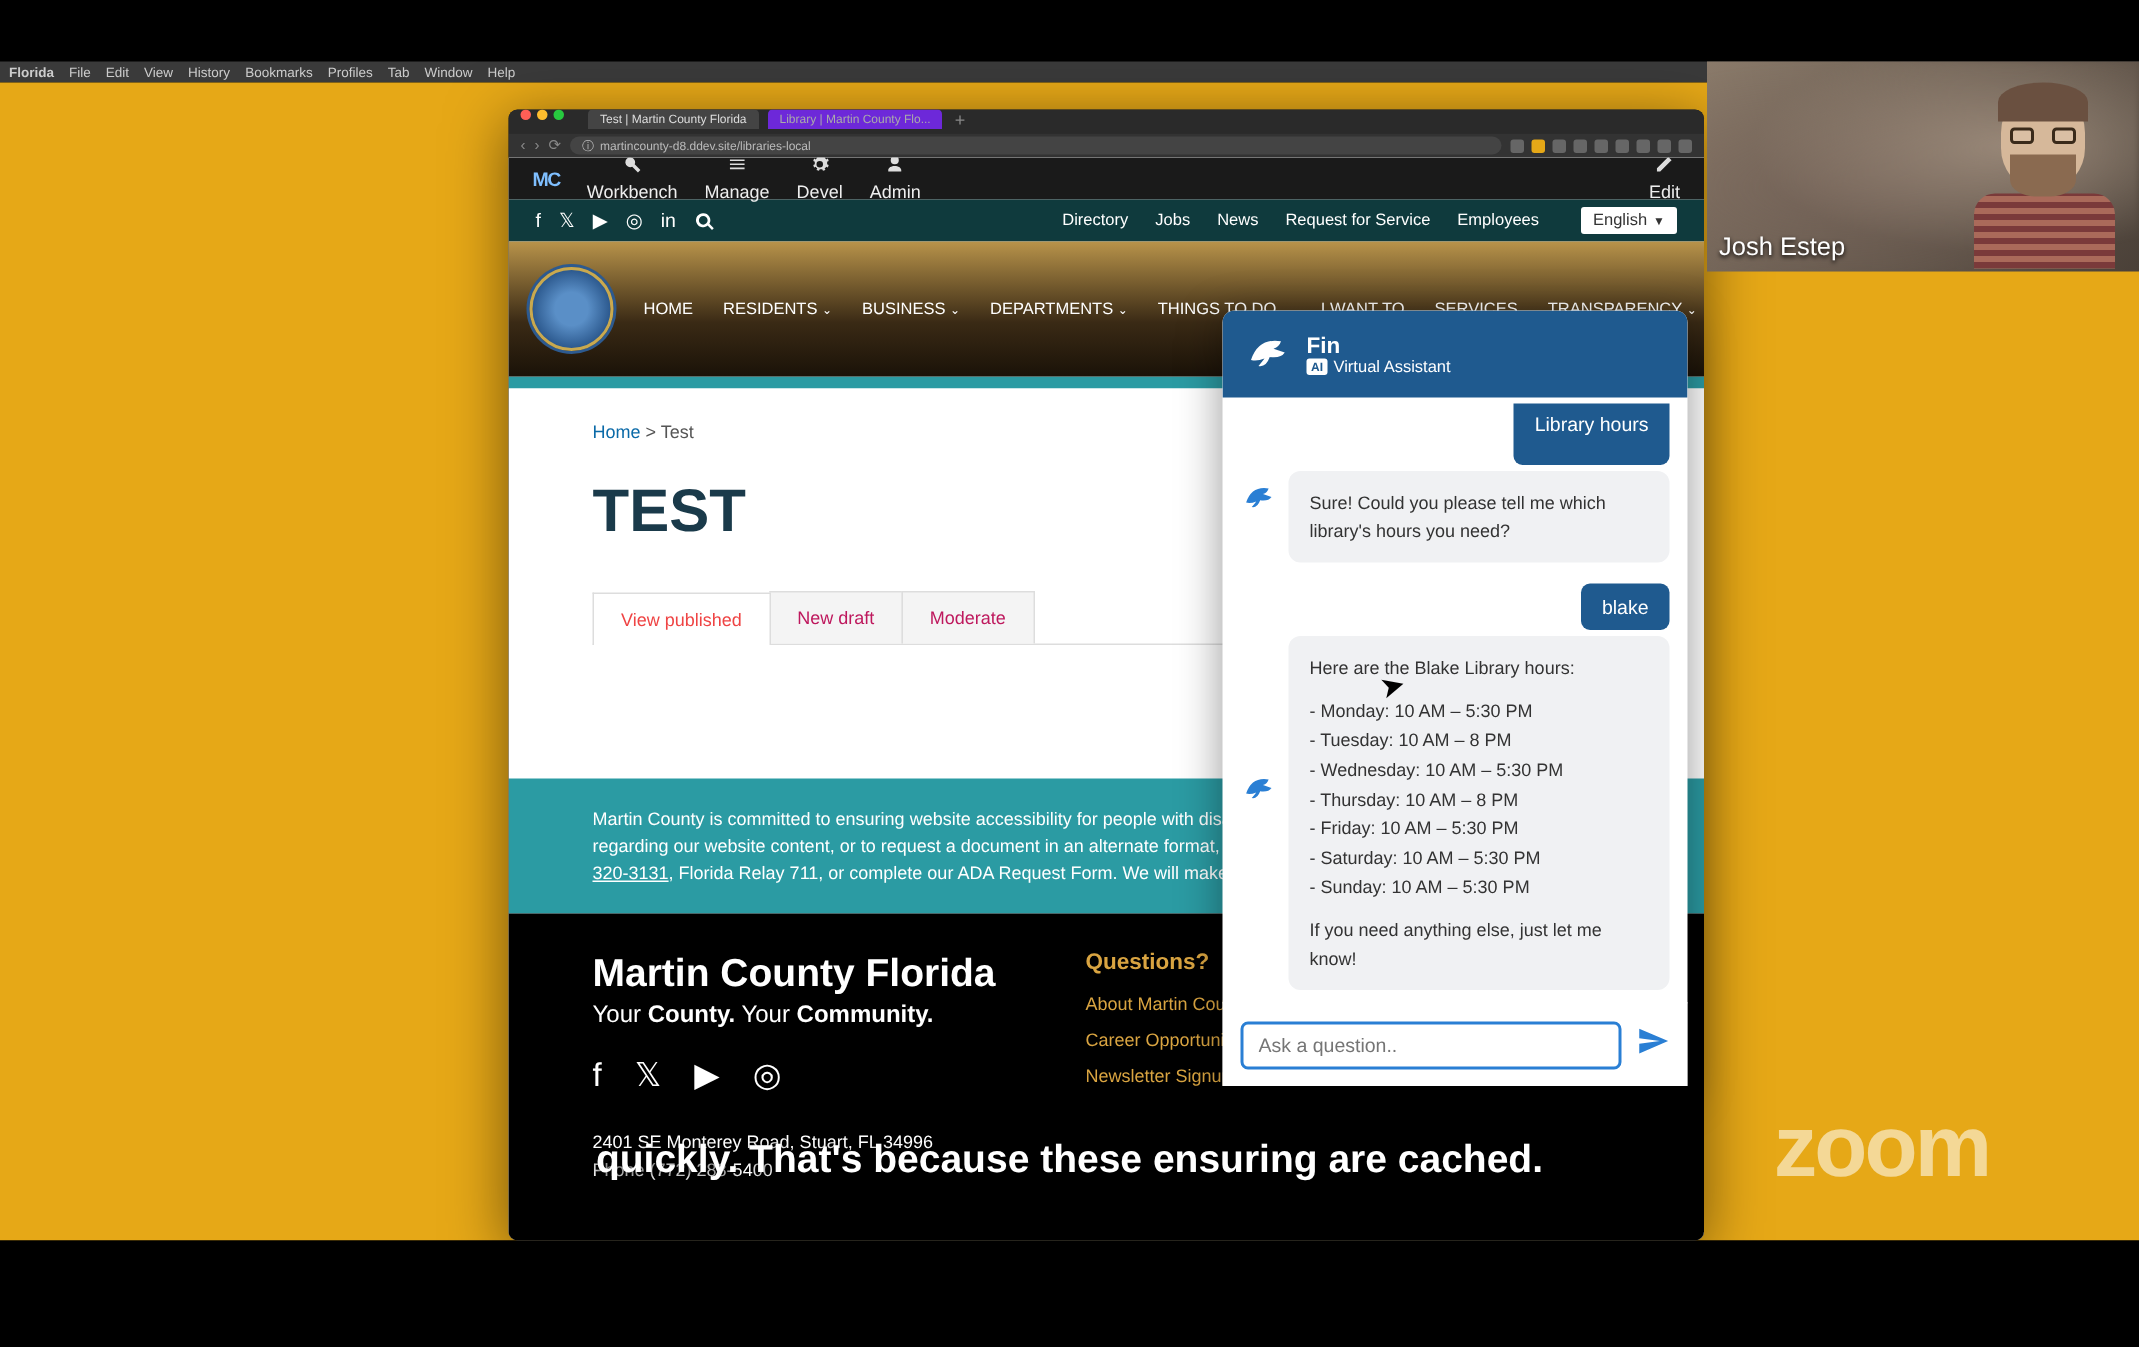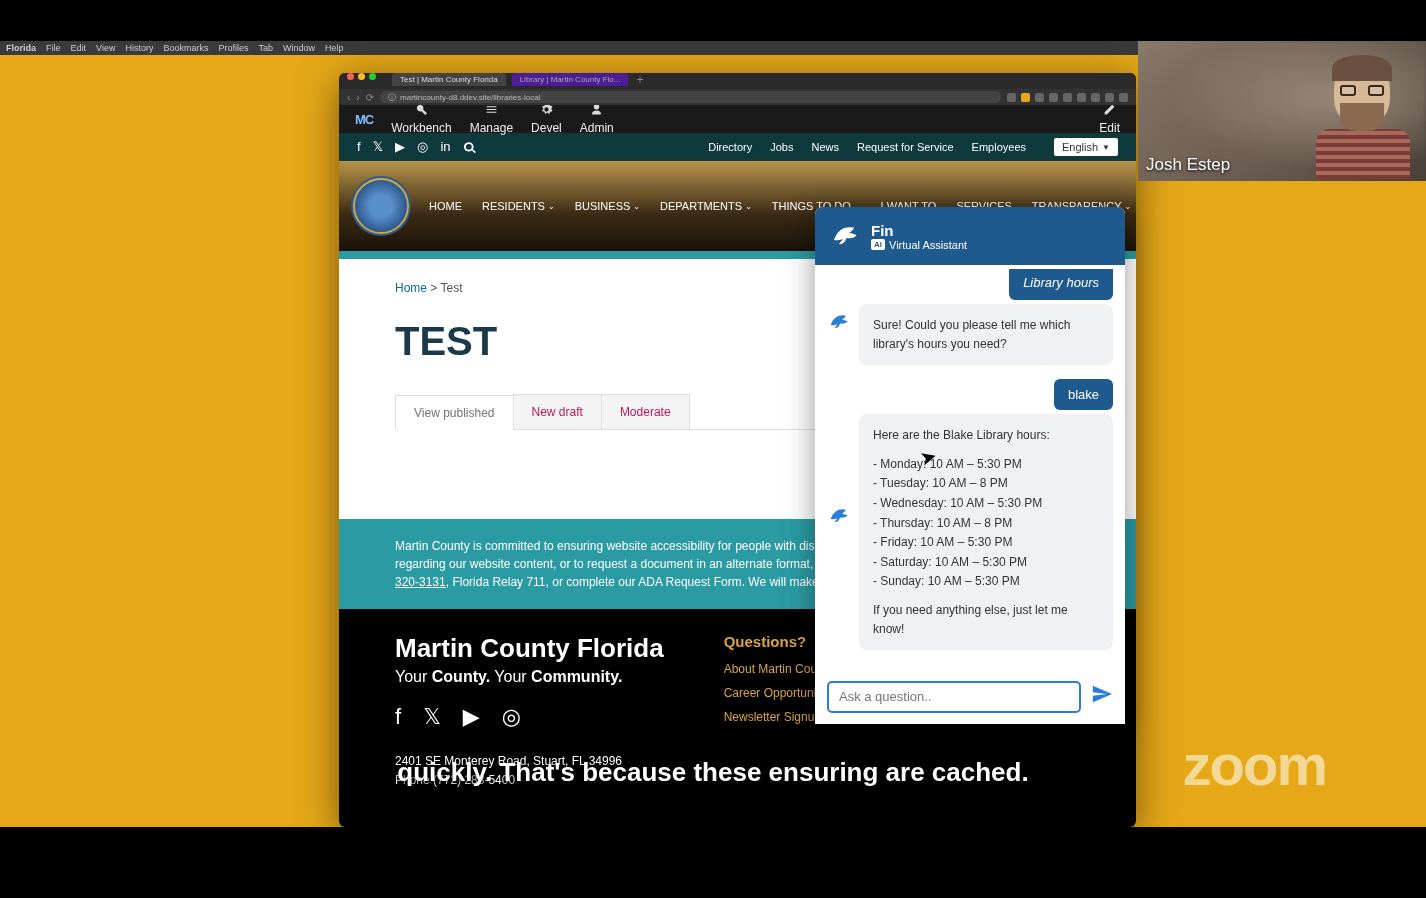--- a/index.html
+++ b/index.html
@@ -12,21 +12,21 @@
 
 
 .desktop { position:absolute; left:0; top:55px; width:1426px; height:772px; background:#e6a817; }
 
 
 .browser { position:absolute; left:339px; top:73px; width:797px; height:754px; background:#1f1f1f; border-radius:6px; overflow:hidden; box-shadow:0 8px 40px rgba(0,0,0,.5);}
 .tabbar { height:16px; background:#2a2a2a; display:flex; align-items:flex-start; padding:0 8px; gap:6px; }
 .traffic { display:flex; gap:4px; margin-right:10px;}
 .traffic i { width:7px; height:7px; border-radius:50%; display:block;}
 .tr-r{background:#ff5f56;} .tr-y{background:#ffbd2e;} .tr-g{background:#27c93f;}
-.btab { background:#4c1d95; color:#aaa; font-size:8px; padding:2px 8px; border-radius:3px 3px 0 0; display:flex; align-items:center; gap:4px;}
+.btab { background:#6d28d9; color:#aaa; font-size:8px; padding:2px 8px; border-radius:3px 3px 0 0; display:flex; align-items:center; gap:4px;}
 .btab.active{ background:#444; color:#ddd;}
 .addrbar { height:16px; background:#333; display:flex; align-items:center; padding:0 8px; gap:6px;}
 .addrbar .nav-ico{ color:#888; font-size:10px;}
 .addr-field{ flex:1; background:#444; border-radius:8px; height:12px; color:#bbb; font-size:8px; padding:0 8px; display:flex; align-items:center;}
 .ext-icons{ display:flex; gap:5px;}
 .ext-icons i{ width:9px; height:9px; background:#666; border-radius:2px;}
 
 
 .viewport { position:absolute; left:0; top:32px; width:797px; height:722px; background:#fff; overflow:hidden;}
 
@@ -55,21 +55,21 @@
 
 .teal-strip{height:8px; background:#2b9ba3;}
 
 
 .page-body{ padding:22px 56px 0 56px; background:#fff; height:260px;}
 .crumb{ font-size:12px; color:#555; margin-bottom:24px;}
 .crumb a{color:#0b6aa8;}
 .page-h1{ font-size:40px; font-weight:700; color:#1a3a4a; margin-bottom:30px;}
 .tabs{ display:flex; gap:0; border-bottom:1px solid #ddd;}
 .tabs .tab{ padding:10px 18px; font-size:12px; color:#be185d; background:#f4f4f4; border:1px solid #ddd; border-bottom:none; cursor:pointer; margin-right:-1px;}
-.tabs .tab.active{ background:#fff; color:#737373; position:relative; top:1px;}
+.tabs .tab.active{ background:#fff; color:#ef4444; position:relative; top:1px;}
 
 
 .accband{ background:#2b9ba3; color:#fff; font-size:12px; padding:18px 56px; line-height:1.5;}
 .accband a{color:#fff; text-decoration:underline;}
 
 
 .footer{ background:#000; color:#fff; padding:24px 28px 14px 56px; font-size:12px;}
 .foot-row{display:flex; gap:60px;}
 .foot-col h2{font-size:26px; font-weight:700; margin-bottom:4px;}
 .foot-tag{font-size:16px; margin-bottom:18px;}
@@ -82,21 +82,21 @@
 
 
 .chat { position:absolute; left:815px; top:207px; width:310px; height:517px; background:#fff; border-radius:8px 8px 0 0; box-shadow:0 6px 30px rgba(0,0,0,.4); overflow:hidden; z-index:20;}
 .chat-head{ height:58px; background:#1f5a8f; display:flex; align-items:center; padding:0 14px; gap:10px; color:#fff;}
 .fin-ico{ width:32px; height:32px; }
 .chat-title{font-size:15px; font-weight:700;}
 .chat-sub{font-size:11px; display:flex; align-items:center; gap:4px;}
 .ai-badge{background:#fff; color:#1f5a8f; font-size:8px; font-weight:700; padding:1px 3px; border-radius:2px;}
 .chat-body{ padding:4px 12px 8px 12px; height:400px; overflow:hidden; font-size:12px; color:#333;}
 .user-bubble{ background:#1f5a8f; color:#fff; padding:8px 14px; border-radius:6px; float:right; clear:both; margin:4px 0; font-size:13px;}
-.user-bubble.cut{border-radius:0 0 6px 6px; padding:6px 14px 10px 14px; margin-top:0;font-style:italic;}
+.user-bubble.cut{border-radius:0 0 6px 6px; padding:6px 14px 20px 14px; margin-top:0;}
 .bot-row{clear:both; display:flex; gap:8px; margin:10px 0; align-items:flex-start;}
 .bot-ava{width:24px; height:24px; flex-shrink:0; margin-top:6px;}
 .bot-bubble{ background:#f0f1f3; padding:12px 14px; border-radius:8px; line-height:1.55; flex:1;}
 .hours-list{margin:10px 0 10px 0;}
 .hours-list div{margin:1px 0;}
 .chat-input-row{ position:absolute; left:0; bottom:0; width:100%; height:56px; display:flex; align-items:center; padding:0 12px; gap:10px; background:#fff; border-top:1px solid #fff;}
 .chat-input{ flex:1; height:32px; border:2px solid #2a7fd4; border-radius:5px; padding:0 10px; font-size:13px; color:#888; outline:none;}
 .send-btn{ color:#2a7fd4; font-size:20px; cursor:pointer; background:none; border:none;}
 
 

